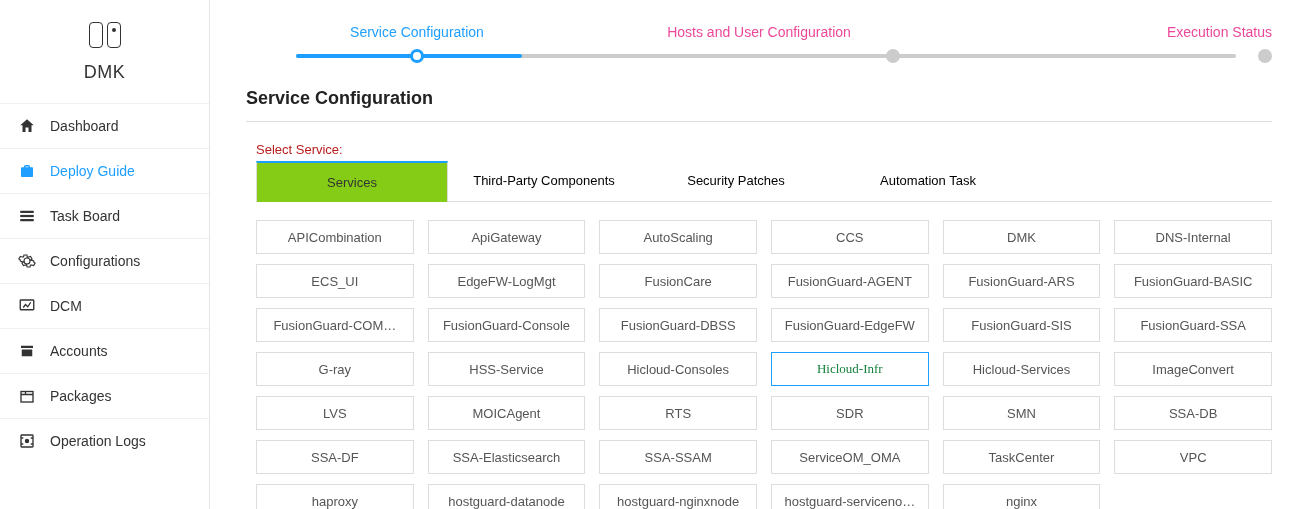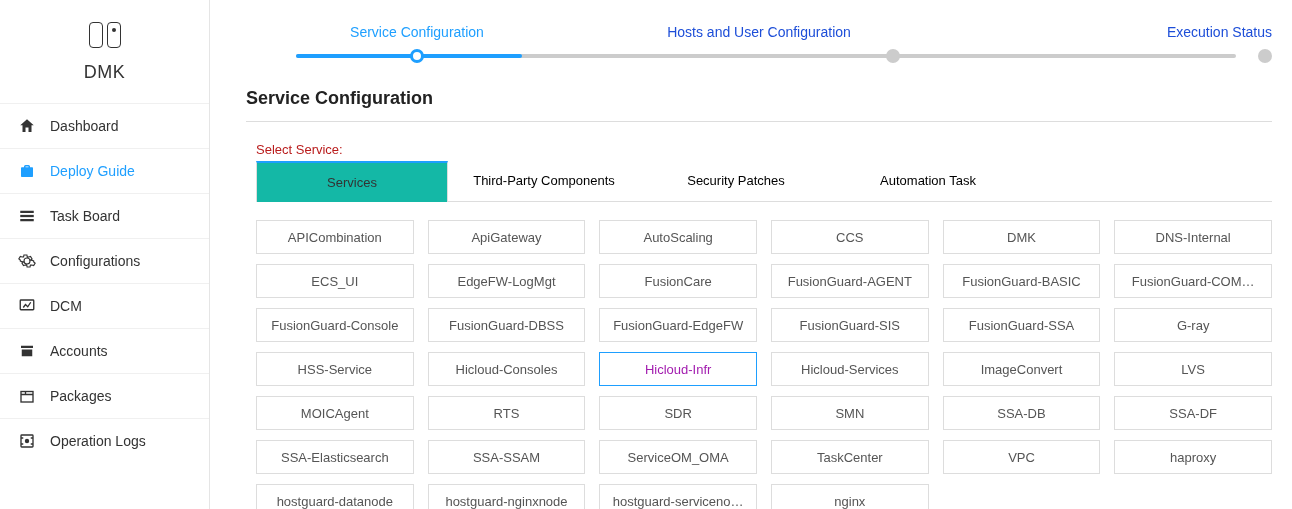--- a/index.html
+++ b/index.html
@@ -14,38 +14,38 @@
     .logo-text { font-size: 18px; color: #333; letter-spacing: 0.5px; }
     .nav { list-style: none; }
     .nav-item { display: flex; align-items: center; padding: 13px 18px; cursor: pointer; color: #333; font-size: 14px; border-top: 1px solid #f0f0f0; }
     .nav-item.active { color: #1e9fff; }
     .nav-icon { width: 18px; height: 18px; margin-right: 14px; flex-shrink: 0; }
     .main { flex: 1; padding: 18px 20px 0 36px; overflow: hidden; }
     .stepper { display: flex; align-items: flex-start; margin-bottom: 36px; margin-top: 6px; position: relative; }
     .step { flex: 1; display: flex; flex-direction: column; align-items: center; position: relative; }
     .step:first-child { align-items: flex-start; }
     .step:last-child { align-items: flex-end; }
-    .step-label { font-size: 14px; color: #1d4ed8; margin-bottom: 12px; white-space: nowrap; }
+    .step-label { font-size: 14px; color: #ec4899; margin-bottom: 12px; white-space: nowrap; }
     .step-label.active { color: #1e9fff; }
     .track { position: absolute; top: 30px; left: 50px; right: 36px; height: 4px; background: #ccc; border-radius: 2px; }
     .track-fill { height: 100%; background: #1e9fff; border-radius: 2px; width: 24%; }
     .step-dot { width: 14px; height: 14px; background: #ccc; border-radius: 50%; position: absolute; top: 25px; }
     .step-dot.active { background:#fff; border: 3px solid #1e9fff; width: 14px; height: 14px; }
     .step:nth-child(1) .step-dot { left: 42px; }
     .step:nth-child(2) .step-dot { left: 50%; transform: translateX(-50%); }
     .step:nth-child(3) .step-dot { right: 30px; }
     .page-title { font-size: 18px; color: #222; margin-bottom: 12px; }
     .divider { height: 1px; background: #ddd; margin-bottom: 20px; }
     .select-label { font-size: 13px; color: #b91c1c; margin-left: 10px; margin-bottom: 0px; }
     .tabs { display: flex; border-bottom: 1px solid #ddd; margin-top: 4px; margin-left: 10px; }
     .tab { padding: 12px 0; width: 192px; text-align: center; font-size: 13px; color: #000000; cursor: pointer; }
-    .tab.active { color: #333; border-top: 2px solid #1e9fff; border-left: 1px solid #ddd; border-right: 1px solid #ddd; background: #14b8a6; margin-bottom: -1px; }
+    .tab.active { color: #333; border-top: 2px solid #1e9fff; border-left: 1px solid #ddd; border-right: 1px solid #ddd; background: #84cc16; margin-bottom: -1px; }
     .grid { display: grid; grid-template-columns: repeat(6, 1fr); gap: 10px 14px; margin-top: 18px; margin-left: 10px;}
     .tile { height: 34px; border: 1px solid #ddd; display: flex; align-items: center; justify-content: center; font-size: 13px; color: #555; cursor: pointer; background:#fff; white-space: nowrap; overflow: hidden; padding: 0 6px; }
-    .tile.hover { border-color: #1e9fff; color: #a21caf; }
+    .tile.hover { border-color: #1e9fff; color: #15803d; font-family: Liberation Serif, serif; }
   </style>
 </head>
 <body>
 
 <div class="layout">
   <aside class="sidebar">
     <div class="logo-area">
       <div class="logo-icon">
         <div class="logo-box-left"></div>
         <div class="logo-box-right">
@@ -147,20 +147,21 @@
         <div class="tile">APICombination</div>
         <div class="tile">ApiGateway</div>
         <div class="tile">AutoScaling</div>
         <div class="tile">CCS</div>
         <div class="tile">DMK</div>
         <div class="tile">DNS-Internal</div>
         <div class="tile">ECS_UI</div>
         <div class="tile">EdgeFW-LogMgt</div>
         <div class="tile">FusionCare</div>
         <div class="tile">FusionGuard-AGENT</div>
+        <div class="tile">FusionGuard-ARS</div>
         <div class="tile">FusionGuard-BASIC</div>
         <div class="tile">FusionGuard-COM…</div>
         <div class="tile">FusionGuard-Console</div>
         <div class="tile">FusionGuard-DBSS</div>
         <div class="tile">FusionGuard-EdgeFW</div>
         <div class="tile">FusionGuard-SIS</div>
         <div class="tile">FusionGuard-SSA</div>
         <div class="tile">G-ray</div>
         <div class="tile">HSS-Service</div>
         <div class="tile">Hicloud-Consoles</div>

